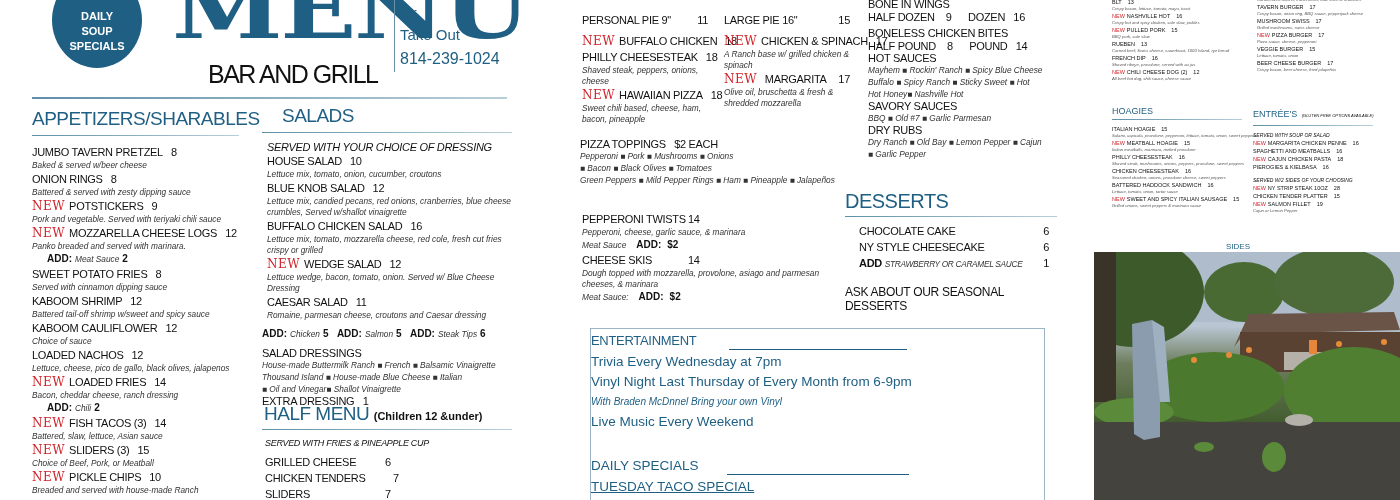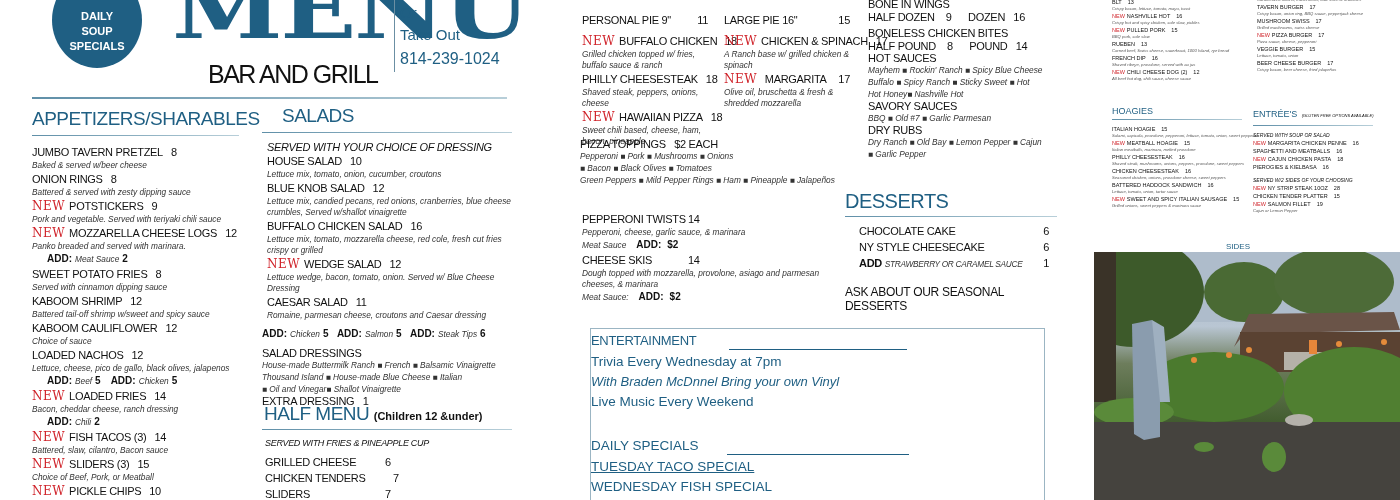--- a/index.html
+++ b/index.html
@@ -56,26 +56,25 @@
       <div class="desc">Panko breaded and served with marinara.</div>
       <div class="add" style="padding-left:15px;"><b>ADD:</b><i>Meat Sauce</i><b style="">2</b></div>
       <div class="item"><span>SWEET POTATO FRIES</span><span class="price">8</span></div>
       <div class="desc">Served with cinnamon dipping sauce</div>
       <div class="item"><span>KABOOM SHRIMP</span><span class="price">12</span></div>
       <div class="desc">Battered tail-off shrimp w/sweet and spicy sauce</div>
       <div class="item"><span>KABOOM CAULIFLOWER</span><span class="price">12</span></div>
       <div class="desc">Choice of sauce</div>
       <div class="item"><span>LOADED NACHOS</span><span class="price">12</span></div>
       <div class="desc">Lettuce, cheese, pico de gallo, black olives, jalapenos</div>
-      <div class="add" style="padding-left:15px;"><b>ADD:</b><i>Beef</i><b style="margin-right:10px;">5</b><b>ADD:</b><i>Chicken</i><b style="">5</b></div>
       <div class="item"><span class="new">NEW</span><span>LOADED FRIES</span><span class="price">14</span></div>
       <div class="desc">Bacon, cheddar cheese, ranch dressing</div>
       <div class="add" style="padding-left:15px;"><b>ADD:</b><i>Chili</i><b style="">2</b></div>
       <div class="item"><span class="new">NEW</span><span>FISH TACOS (3)</span><span class="price">14</span></div>
-      <div class="desc">Battered, slaw, cilantro, Bacon sauce</div>
+      <div class="desc">Battered, slaw, lettuce, Asian sauce</div>
       <div class="item"><span class="new">NEW</span><span>SLIDERS  (3)</span><span class="price">15</span></div>
       <div class="desc">Choice of Beef, Pork, or Meatball</div>
       <div class="item"><span class="new">NEW</span><span>PICKLE CHIPS</span><span class="price">10</span></div>
       <div class="desc">Breaded and served with house-made Ranch</div>
     </div>
 </div>
 
 <div class="abs" style="left:262px;top:105px;width:250px;">
   <div class="sec-title" style="margin-left:20px;">SALADS</div>
   <div class="rule" style="margin:5px 0 8px;height:1px;"></div>
@@ -132,21 +131,20 @@
 <div class="abs" style="left:582px;top:12px;width:140px;" id="pizza-left">
     <div class="item" style="display:flex;justify-content:space-between;padding-right:14px;margin-bottom:5px;">
       <span>PERSONAL PIE  9"</span>
       <span class="price">11</span>
     </div>
     <div class="item" style="display:flex;justify-content:space-between;padding-right:14px;">
       <span class="new">NEW</span>
       <span>BUFFALO CHICKEN</span>
       <span class="price">18</span>
     </div>
-    <div class="desc">Grilled chicken topped w/ fries, buffalo sauce &amp; ranch</div>
     <div class="item" style="display:flex;justify-content:space-between;padding-right:14px;">
       <span>PHILLY CHEESESTEAK</span>
       <span class="price">18</span>
     </div>
     <div class="desc">Shaved steak, peppers, onions, cheese</div>
     <div class="item" style="display:flex;justify-content:space-between;padding-right:14px;">
       <span class="new">NEW</span>
       <span>HAWAIIAN PIZZA</span>
       <span class="price">18</span>
     </div>
@@ -229,21 +227,22 @@
     <span>1</span>
   </div>
   <div class="center sub-head" style="margin-top:14px;font-size:12px;">ASK ABOUT OUR SEASONAL DESSERTS</div>
 </div>
 
 <div class="abs" style="left:590px;top:328px;width:455px;height:200px;border:1.5px solid #9bb5c3;">
   <div class="center blue" style="padding-top:4px;">
     <div style="font-size:13px;letter-spacing:-0.3px;">ENTERTAINMENT</div>
     <div style="width:178px;height:1px;background:#1f5f83;margin:1px auto 2px;"></div>
     <div style="font-size:13.5px;line-height:20px;">Trivia Every Wednesday at 7pm</div>
-    <div style="font-size:13px;line-height:20px;font-style:italic;">With Braden McDnnel Bring your own Vinyl</div>
+    <div style="font-size:13.5px;line-height:20px;">Vinyl Night Last Thursday of Every Month from 6-9pm</div>
+    <div style="font-size:10px;line-height:20px;font-style:italic;">With Braden McDnnel Bring your own Vinyl</div>
     <div style="font-size:13.5px;line-height:20px;">Live Music Every Weekend</div>
     <div style="font-size:13.5px;margin-top:26px;">DAILY SPECIALS</div>
     <div style="width:182px;height:1px;background:#1f5f83;margin:1px auto 2px;"></div>
     <div style="font-size:13.5px;line-height:20px;text-decoration:underline;">TUESDAY TACO SPECIAL</div>
     <div style="font-size:13.5px;line-height:20px;">WEDNESDAY FISH SPECIAL</div>
   </div>
 </div>
 
 <div class="abs" style="left:1112px;top:-2px;width:130px;" id="p2-sandwiches">
     <div class="tiny-item"><span>BLT</span><span style="margin-left:6px;">13</span></div>

